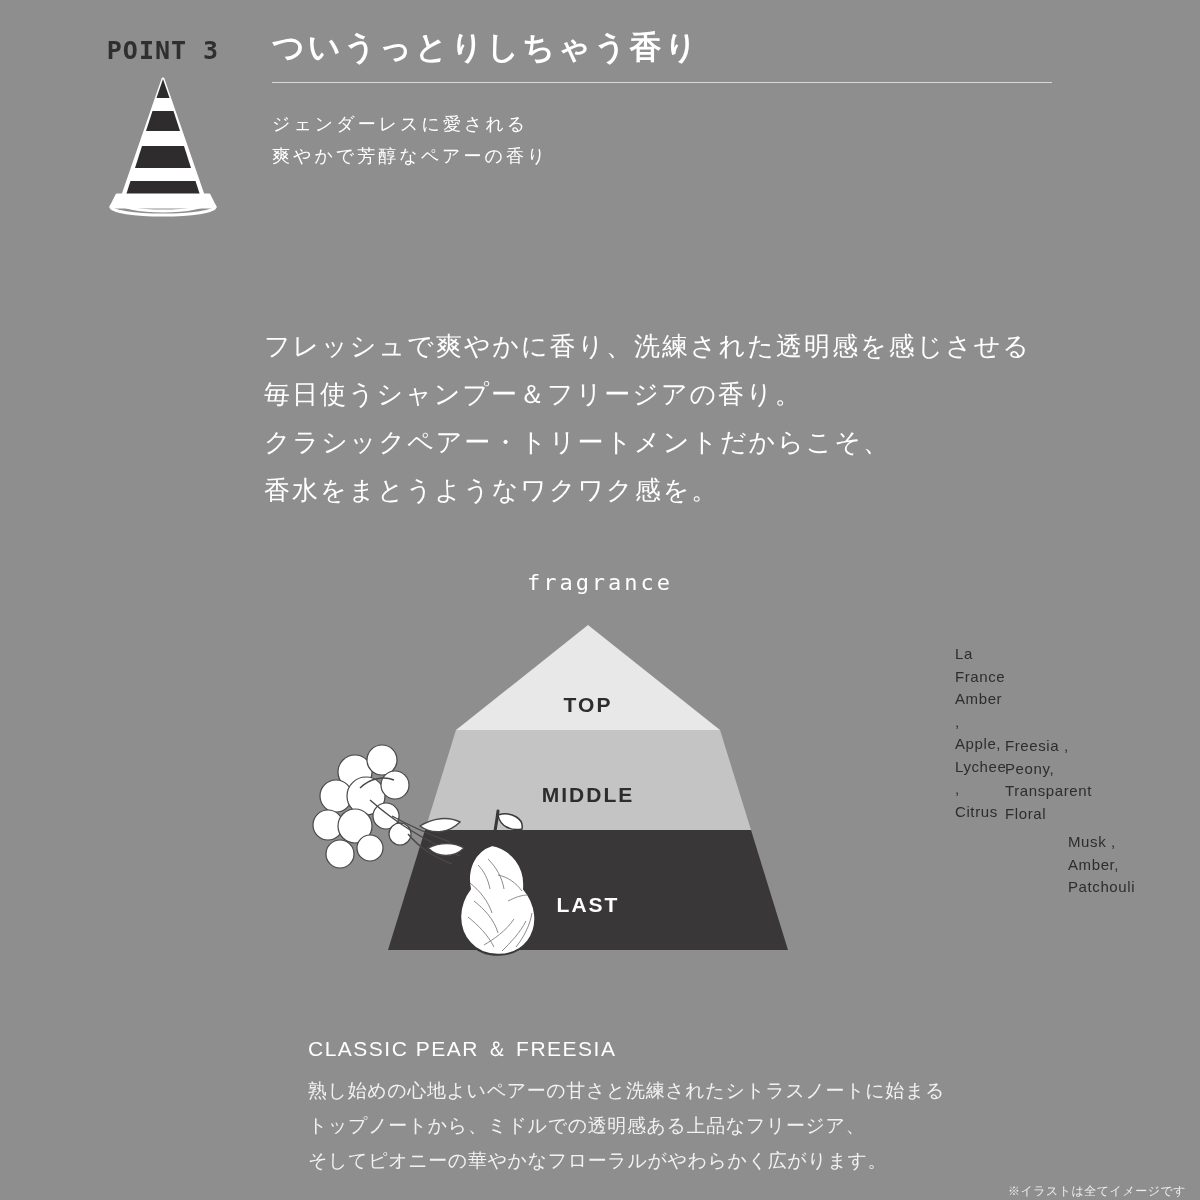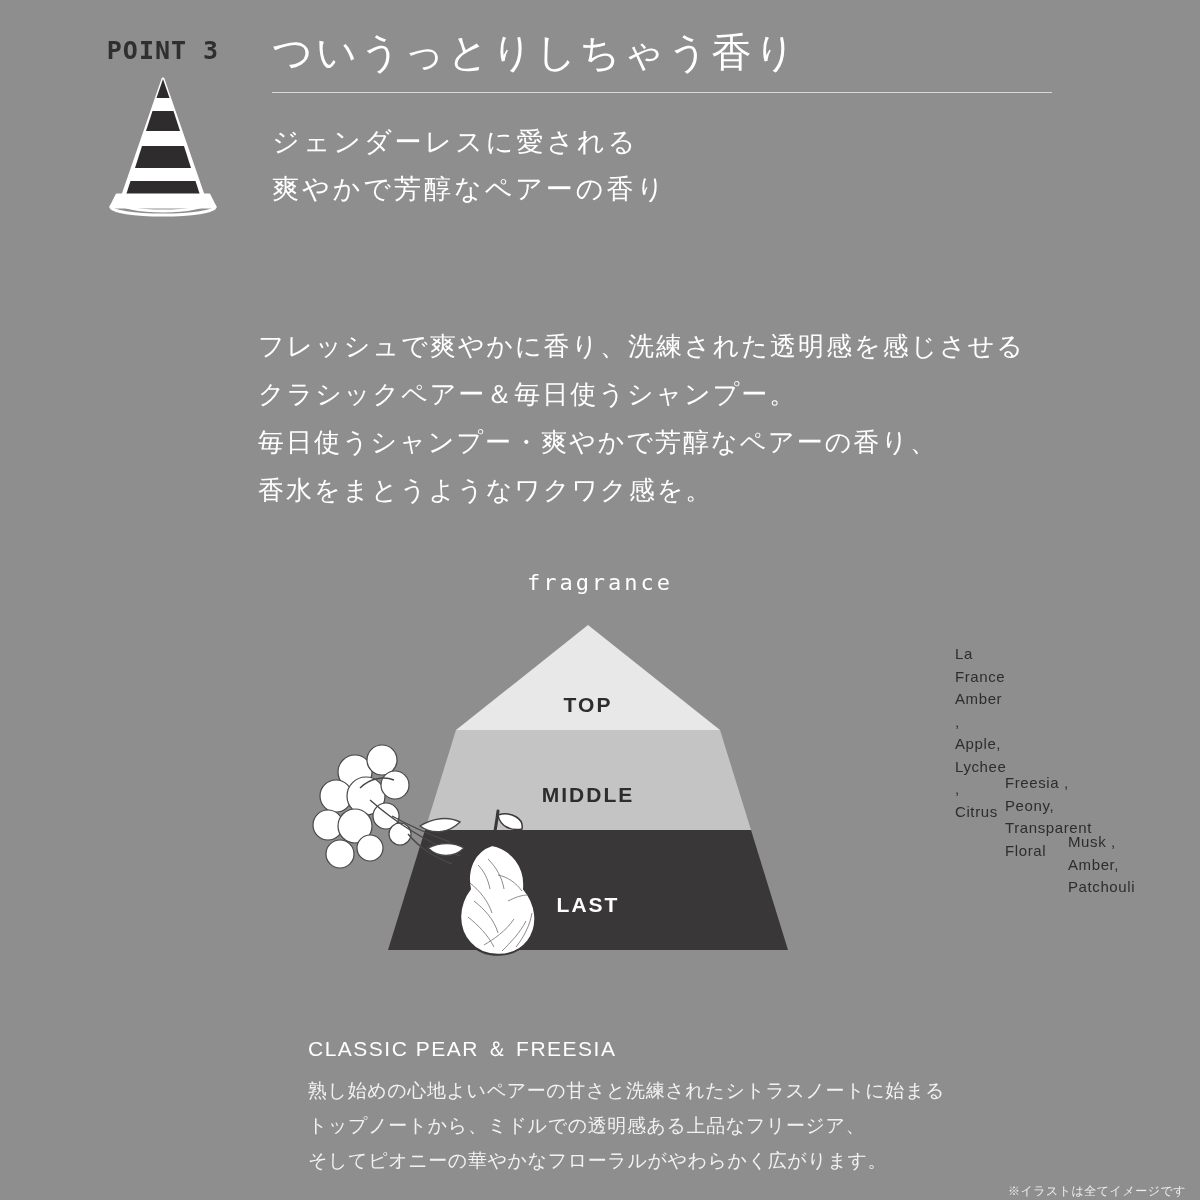--- a/index.html
+++ b/index.html
@@ -51,43 +51,44 @@
     justify-content: center;
   }
 
   .header-text {
     position: absolute;
     left: 272px;
     top: 0;
     width: 800px;
   }
   .headline {
-    font-size: 40px;
+    font-size: 32px;
     letter-spacing: 3px;
     color: #ffffff;
     line-height: 1.2;
     padding-bottom: 16px;
+    font-weight: bold;
   }
   .rule {
     width: 780px;
     height: 1px;
     background: #d8d8d8;
     margin-bottom: 26px;
   }
   .subline {
-    font-size: 27px;
+    font-size: 18px;
     letter-spacing: 3px;
     line-height: 1.75;
     color: #ffffff;
   }
 
   
   .bodycopy {
     position: absolute;
-    left: 258px;
+    left: 264px;
     top: 322px;
     width: 900px;
     font-size: 26px;
     letter-spacing: 2px;
     line-height: 1.85;
     color: #ffffff;
   }
 
   
   .fragrance-title {
@@ -131,21 +132,21 @@
 
   .note {
     position: absolute;
     font-size: 15px;
     line-height: 1.5;
     letter-spacing: 0.6px;
     color: #2d2d2d;
     white-space: pre-line;
   }
   .note-top { left: 655px; top: 18px; }
-  .note-middle { left: 705px; top: 110px; margin-top: 37px; }
+  .note-middle { left: 705px; top: 110px; }
   .note-last { left: 768px; top: 206px; }
 
   .flower {
     position: absolute;
     left: 0px;
     top: 105px;
     width: 190px;
     height: 180px;
   }
   .pear {
@@ -216,22 +217,22 @@
     <div class="header-text">
       <div class="headline">ついうっとりしちゃう香り</div>
       <div class="rule"></div>
       <div class="subline">ジェンダーレスに愛される</div>
       <div class="subline">爽やかで芳醇なペアーの香り</div>
     </div>
   </div>
 
   <div class="bodycopy">
     <div>フレッシュで爽やかに香り、洗練された透明感を感じさせる</div>
-    <div>クラシックペアー＆毎日使うシャンプー。</div>
-    <div>毎日使うシャンプー・爽やかで芳醇なペアーの香り、</div>
+    <div>毎日使うシャンプー＆フリージアの香り。</div>
+    <div>クラシックペアー・トリートメントだからこそ、</div>
     <div>香水をまとうようなワクワク感を。</div>
   </div>
 
   <div class="fragrance-title">fragrance</div>
 
   <div class="pyramid-area">
 
     <div class="pyramid">
       <svg width="400" height="325" viewBox="0 0 400 325" aria-hidden="true">
 

